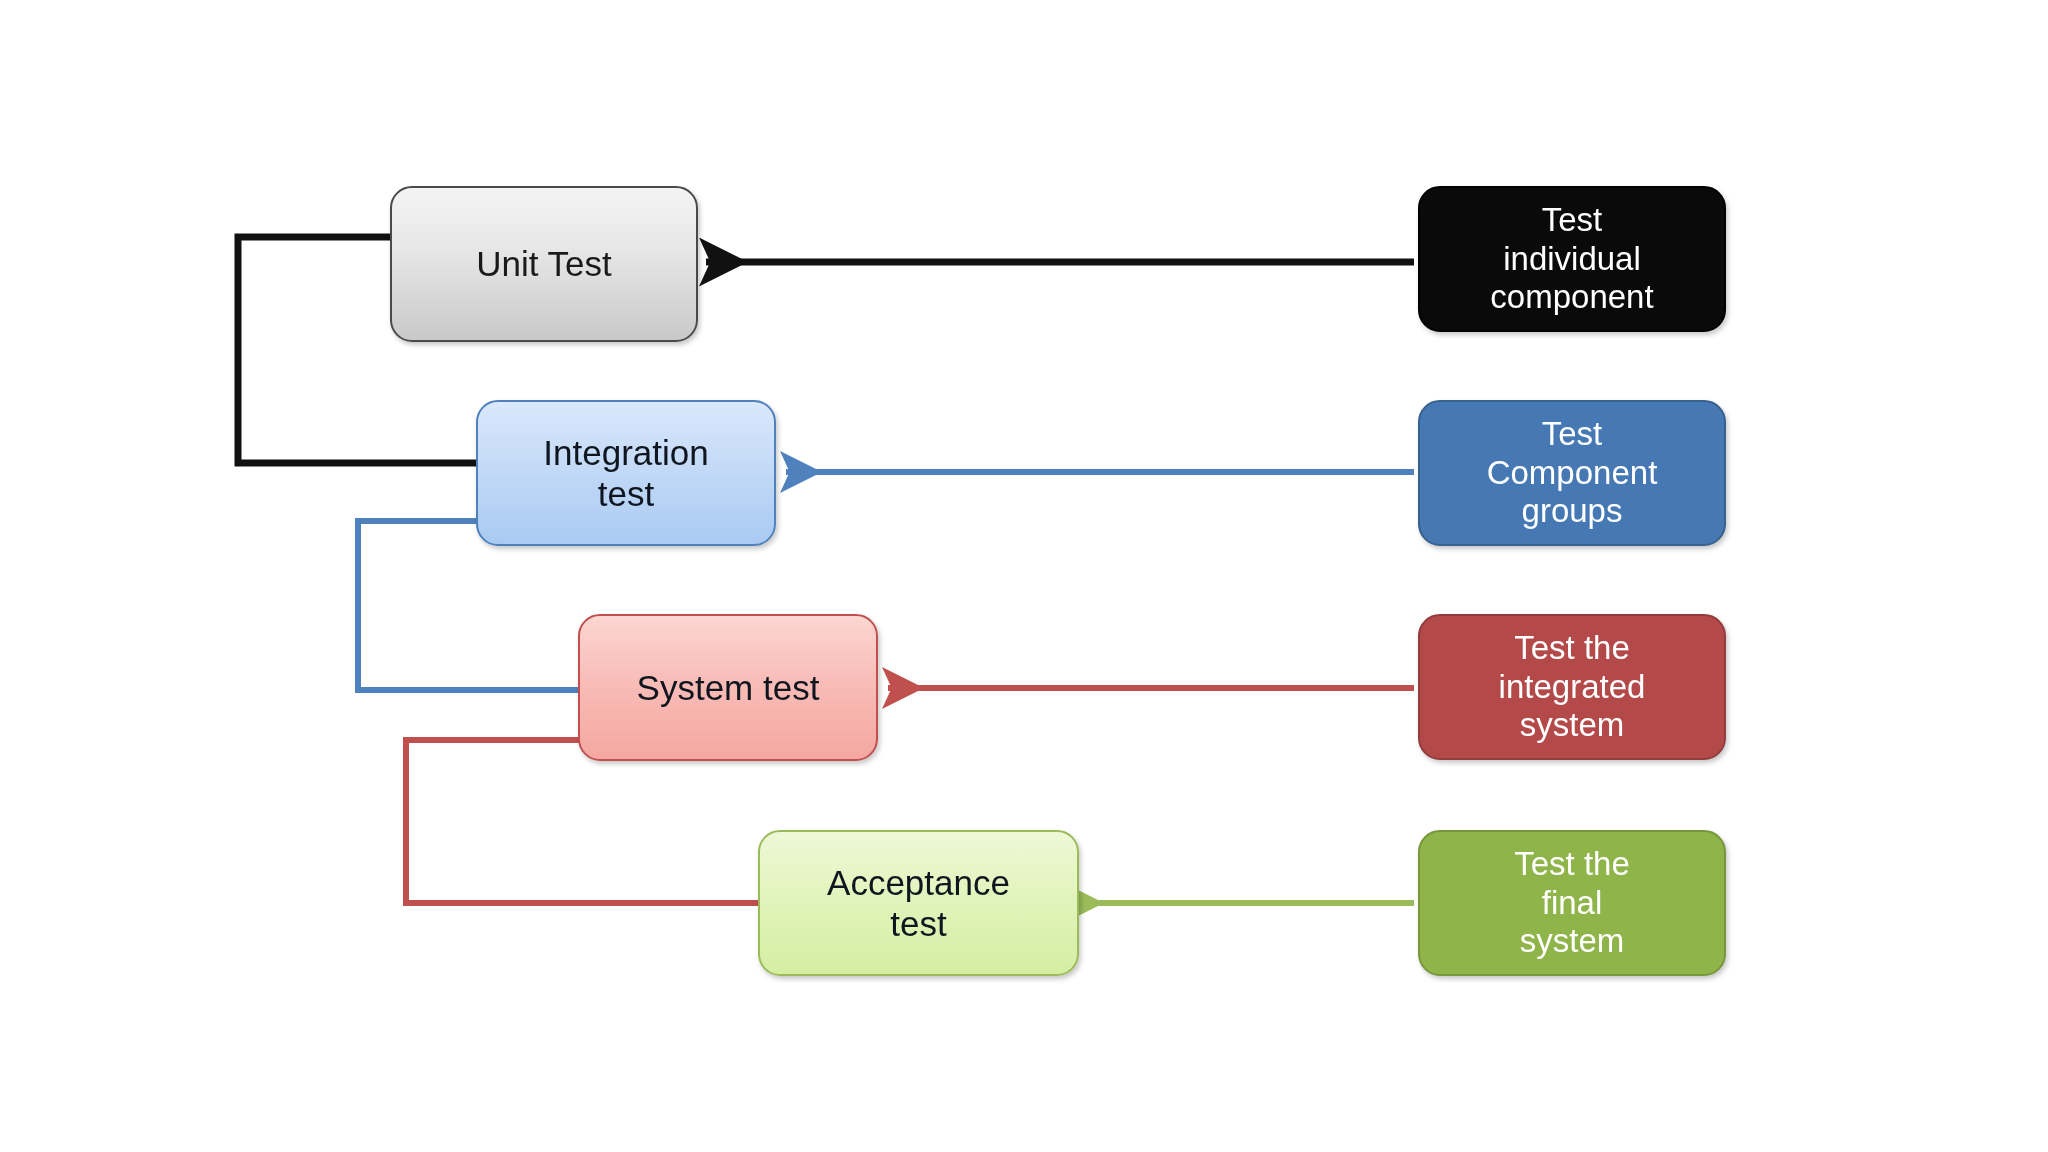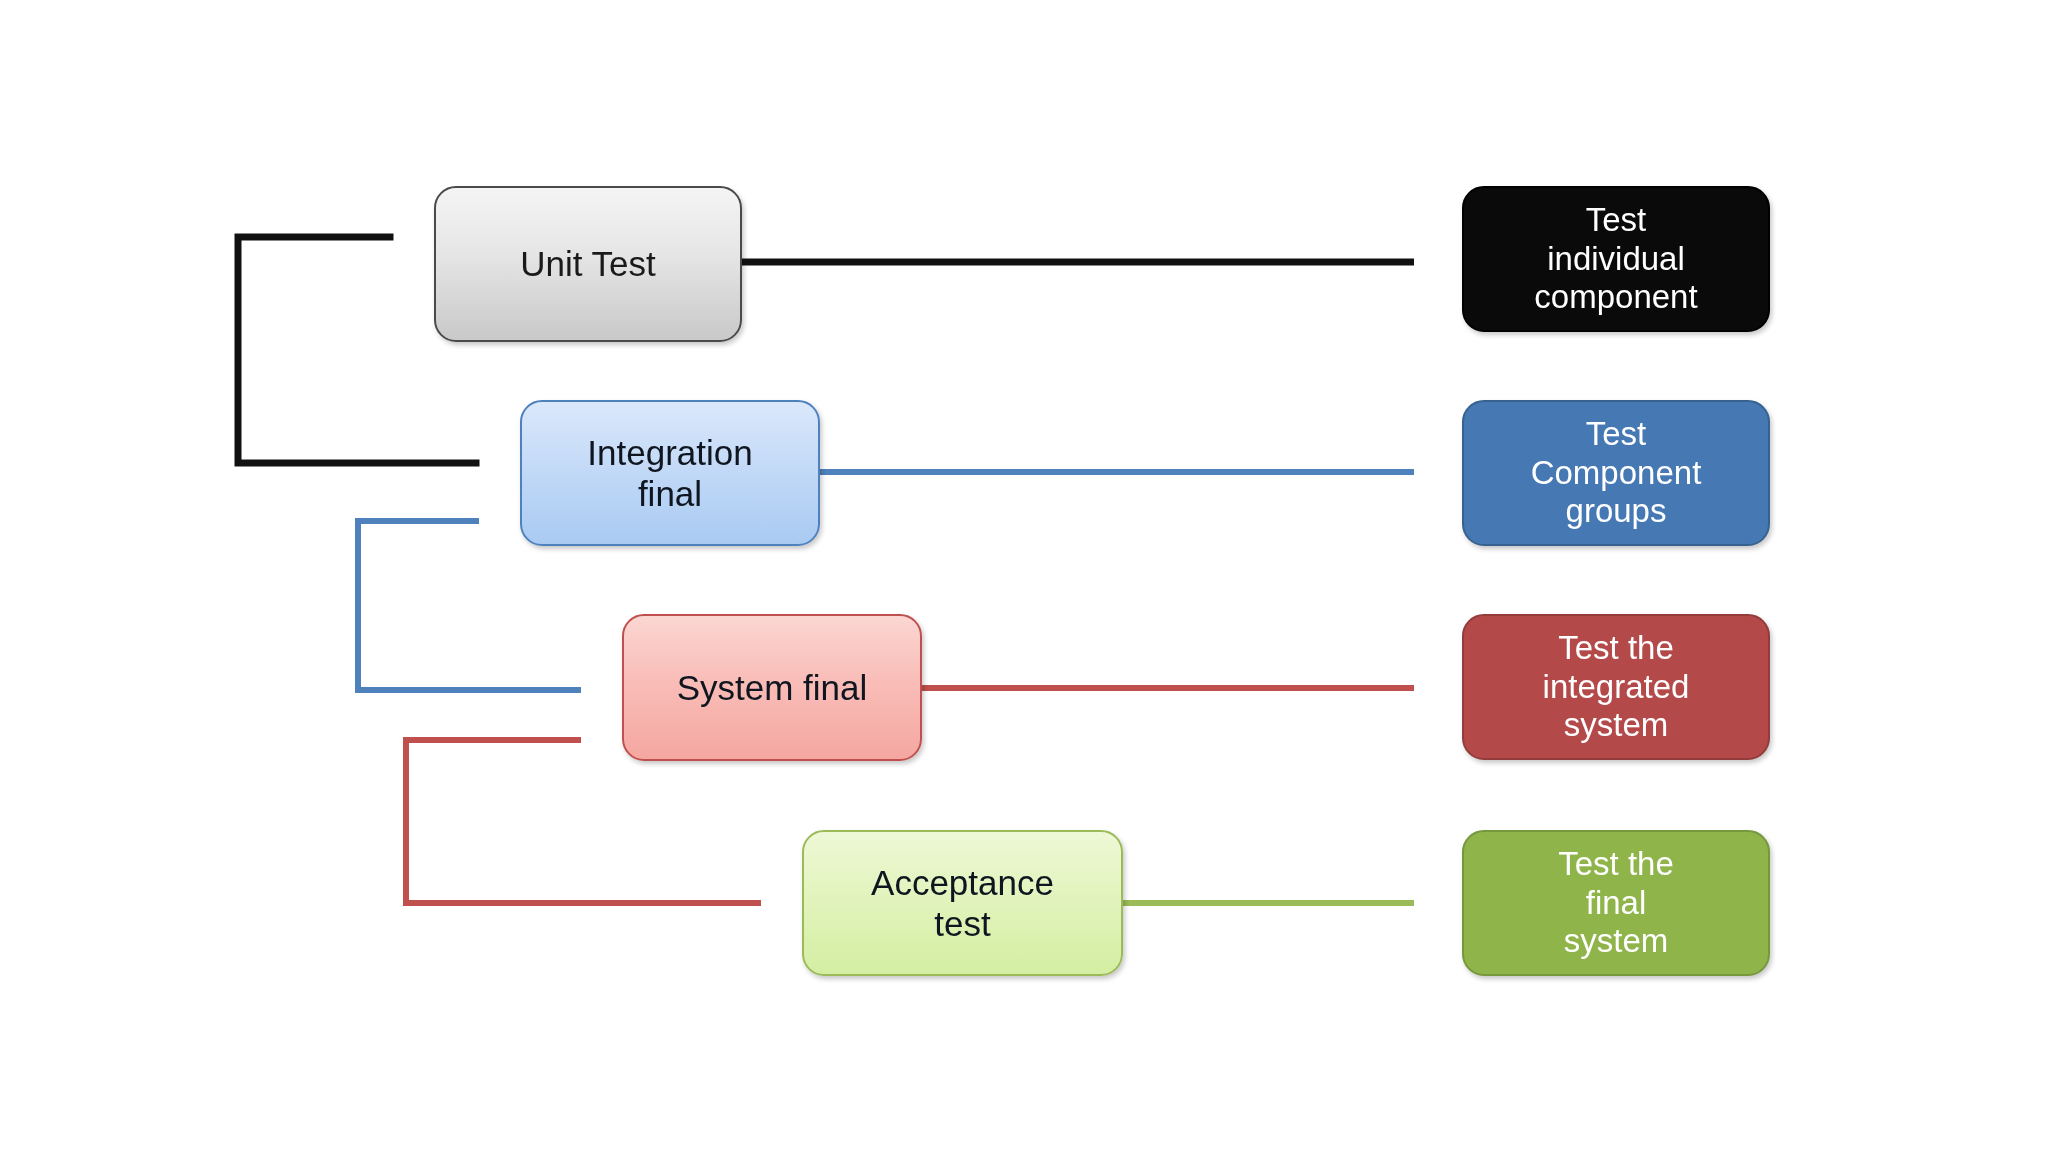--- a/index.html
+++ b/index.html
@@ -26,21 +26,20 @@
     position: absolute;
     display: flex;
     align-items: center;
     justify-content: center;
     text-align: center;
     border-radius: 22px;
     box-sizing: border-box;
     z-index: 5;
     line-height: 1.18;
     box-shadow: 2px 3px 5px rgba(0,0,0,0.22);
-    margin-left: 44px;
   }
   .node-label {
     display: block;
     width: 100%;
     white-space: pre-line;
   }
 
   
   .n-unit {
     left: 390px; top: 186px; width: 308px; height: 156px;
@@ -136,25 +135,25 @@
 
     <line x1="1414" y1="903" x2="1068" y2="903" stroke="#9bbb59" stroke-width="6" marker-end="url(#head-green)"></line>
   </svg>
 
   <div class="node n-unit">
     <span class="node-label">Unit Test</span>
   </div>
 
   <div class="node n-integration">
     <span class="node-label">Integration
-final</span>
+test</span>
   </div>
 
   <div class="node n-system">
-    <span class="node-label">System final</span>
+    <span class="node-label">System test</span>
   </div>
 
   <div class="node n-acceptance">
     <span class="node-label">Acceptance
 test</span>
   </div>
 
   <div class="node n-desc n-desc-black">
     <span class="node-label">Test
 individual

